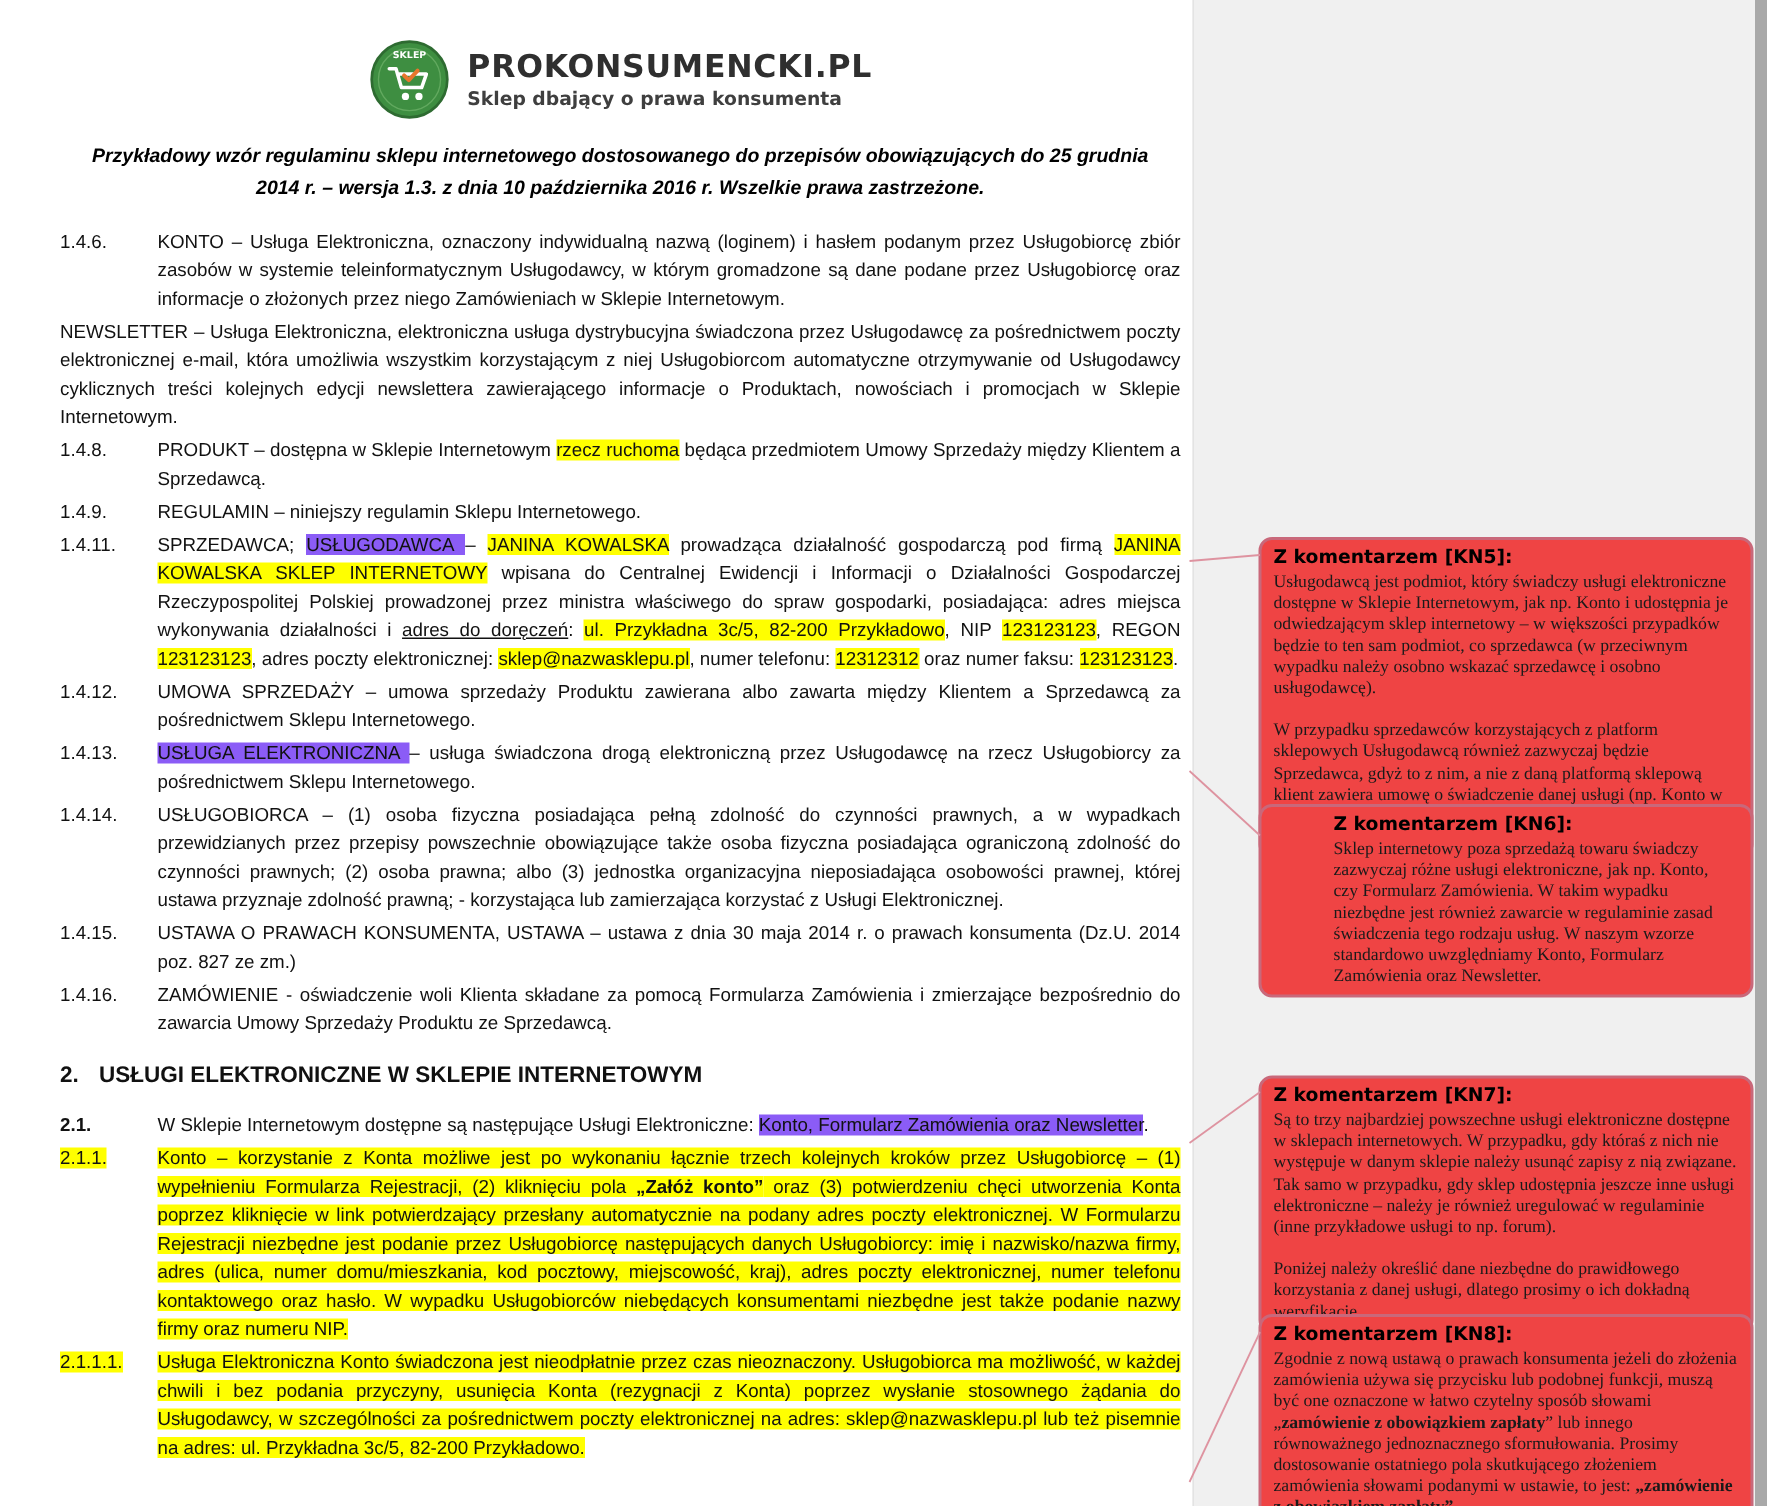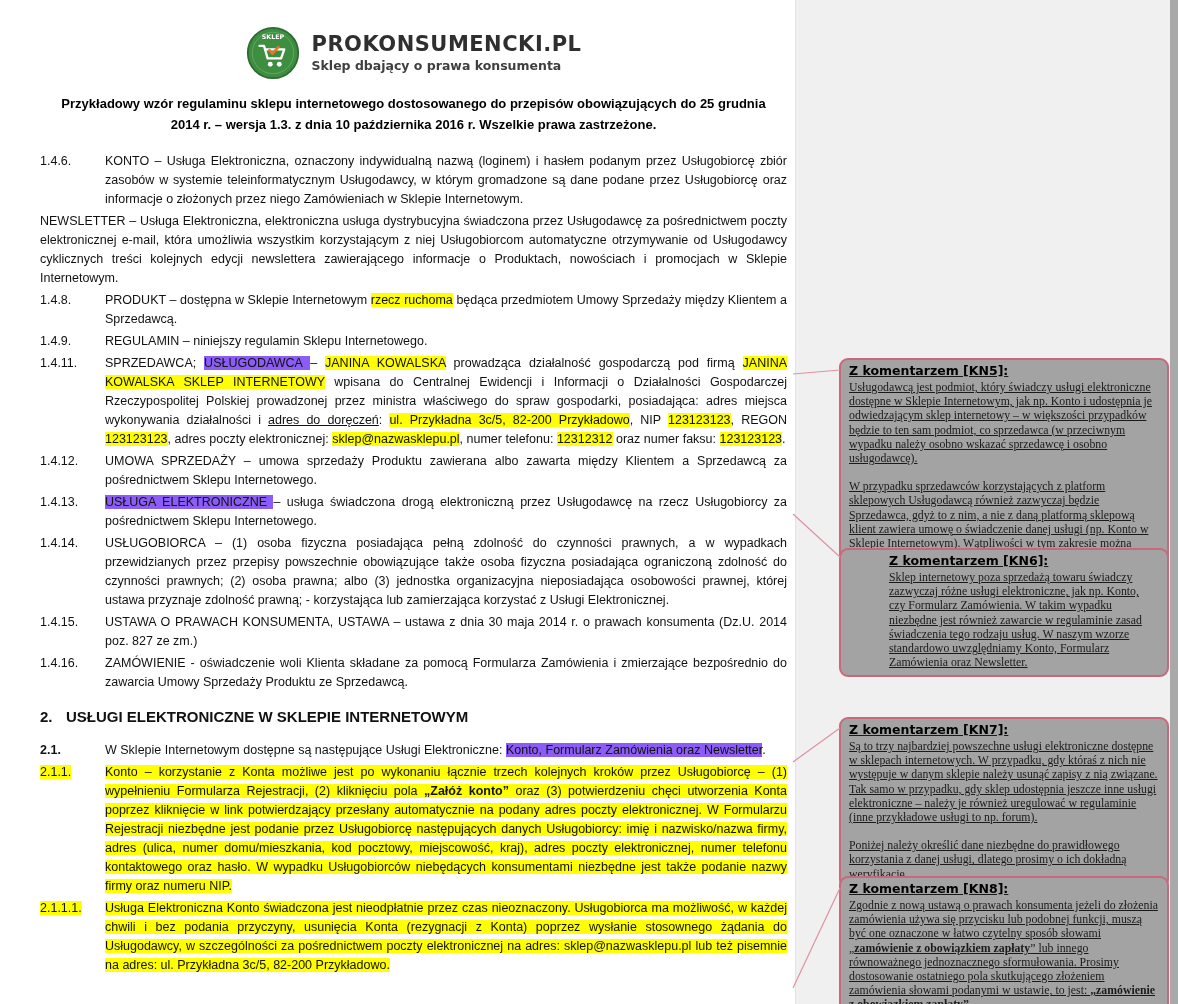--- a/index.html
+++ b/index.html
@@ -11,21 +11,21 @@
   .page{
     position:absolute;left:0;top:0;width:795px;height:1004px;background:#ffffff;
     padding:0 8px 0 40px;box-sizing:border-box;
   }
   .brand-row{display:flex;justify-content:center;align-items:center;gap:12px;margin-top:26px;}
   .brand-logo{width:54px;height:54px;flex:none;}
   .brand-text{display:flex;flex-direction:column;line-height:1.1;}
   .brand-name{font-family:"DejaVu Sans",sans-serif;font-weight:bold;font-size:21px;color:#2f2f2f;letter-spacing:.5px;}
   .brand-tagline{font-family:"DejaVu Sans",sans-serif;font-weight:bold;font-size:12.5px;color:#3f3f3f;margin-top:3px;}
   .doc-subtitle{
-    margin:13px auto 0;width:96%;text-align:center;font-weight:bold;
+    margin:13px auto 0;width:96%;text-align:center;font-style:italic;font-weight:bold;
     font-size:13px;line-height:21px;color:#000;
   }
   .doc-body{margin-top:17px;}
   .doc-item{display:flex;margin:0 0 3px 0;font-size:12.5px;line-height:19px;}
   .doc-num{flex:none;width:65px;}
   .doc-num .numtxt{display:inline;}
   .doc-text{flex:1;text-align:justify;}
   .hl-y{background:#ffff00;}
   .hl-p{background:#8b5cf6;}
   .seg-b{font-weight:bold;}
@@ -34,32 +34,32 @@
   .sec-heading{display:flex;font-size:15px;font-weight:bold;margin:14px 0 13px 0;line-height:22px;}
   .sec-heading .h-num{flex:none;width:26px;}
   
   .comments-margin{
     position:absolute;left:795px;top:0;width:375px;height:1004px;background:#f0f0f0;
     border-left:1px solid #e3e3e3;box-sizing:border-box;
   }
   .window-edge{position:absolute;right:0;top:0;width:8px;height:1004px;background:#a9a9a9;}
   .comment-box{
     position:absolute;left:43px;width:330px;box-sizing:border-box;
-    background:#a3a3a3;border:2px solid #c9687a;border-radius:9px;
+    background:#ef4444;border:2px solid #c9687a;border-radius:9px;
     padding:3px 8px 6px 8px;
-    font-family:"Liberation Serif",serif;font-size:11.8px;line-height:14.2px;color:#1a1a1a;text-decoration:underline;
+    font-family:"Liberation Serif",serif;font-size:11.8px;line-height:14.2px;color:#1a1a1a;
   }
   .comment-title{
     font-family:"DejaVu Sans",sans-serif;font-weight:bold;font-size:12.5px;color:#000;
     margin:0 0 1px 0;line-height:16px;
   }
   .comment-box p{margin:0 1px 14px 0;}
   .comment-box p:last-child{margin-bottom:0;}
   .c-KN5{top:358px;}
-  .c-KN6{top:548px;padding-left:48px;}
+  .c-KN6{top:536px;padding-left:48px;}
   .c-KN7{top:717px;}
   .c-KN8{top:876px;height:140px;overflow:hidden;}
   
   .connector-svg{position:absolute;left:0;top:0;width:1178px;height:1004px;pointer-events:none;}
 </style>
 </head>
 <body>
 
 <div class="page">
 
@@ -101,21 +101,21 @@
         <div class="doc-item">
           <span class="doc-num"><span class="numtxt">1.4.11.</span></span>
           <div class="doc-text"><span>SPRZEDAWCA; </span><span class="hl-p">USŁUGODAWCA </span><span>– </span><span class="hl-y">JANINA KOWALSKA</span><span> prowadząca działalność gospodarczą pod firmą </span><span class="hl-y">JANINA KOWALSKA SKLEP INTERNETOWY</span><span> wpisana do Centralnej Ewidencji i Informacji o Działalności Gospodarczej Rzeczypospolitej Polskiej prowadzonej przez ministra właściwego do spraw gospodarki, posiadająca: adres miejsca wykonywania działalności i </span><span class="seg-u">adres do doręczeń</span><span>: </span><span class="hl-y">ul. Przykładna 3c/5, 82-200 Przykładowo</span><span>, NIP </span><span class="hl-y">123123123</span><span>, REGON </span><span class="hl-y">123123123</span><span>, adres poczty elektronicznej: </span><span class="hl-y">sklep@nazwasklepu.pl</span><span>, numer telefonu: </span><span class="hl-y">12312312</span><span> oraz numer faksu: </span><span class="hl-y">123123123</span><span>.</span></div>
         </div>
         <div class="doc-item">
           <span class="doc-num"><span class="numtxt">1.4.12.</span></span>
           <div class="doc-text"><span>UMOWA SPRZEDAŻY – umowa sprzedaży Produktu zawierana albo zawarta między Klientem a Sprzedawcą za pośrednictwem Sklepu Internetowego.</span></div>
         </div>
         <div class="doc-item">
           <span class="doc-num"><span class="numtxt">1.4.13.</span></span>
-          <div class="doc-text"><span class="hl-p">USŁUGA ELEKTRONICZNE </span><span>– usługa świadczona drogą elektroniczną przez Usługodawcę na rzecz Usługobiorcy za pośrednictwem Sklepu Internetowego.</span></div>
+          <div class="doc-text"><span class="hl-p">USŁUGA ELEKTRONICZNA </span><span>– usługa świadczona drogą elektroniczną przez Usługodawcę na rzecz Usługobiorcy za pośrednictwem Sklepu Internetowego.</span></div>
         </div>
         <div class="doc-item">
           <span class="doc-num"><span class="numtxt">1.4.14.</span></span>
           <div class="doc-text"><span>USŁUGOBIORCA – (1) osoba fizyczna posiadająca pełną zdolność do czynności prawnych, a w wypadkach przewidzianych przez przepisy powszechnie obowiązujące także osoba fizyczna posiadająca ograniczoną zdolność do czynności prawnych; (2) osoba prawna; albo (3) jednostka organizacyjna nieposiadająca osobowości prawnej, której ustawa przyznaje zdolność prawną; - korzystająca lub zamierzająca korzystać z Usługi Elektronicznej.</span></div>
         </div>
         <div class="doc-item">
           <span class="doc-num"><span class="numtxt">1.4.15.</span></span>
           <div class="doc-text"><span>USTAWA O PRAWACH KONSUMENTA, USTAWA – ustawa z dnia 30 maja 2014 r. o prawach konsumenta (Dz.U. 2014 poz. 827 ze zm.)</span></div>
         </div>
         <div class="doc-item">

